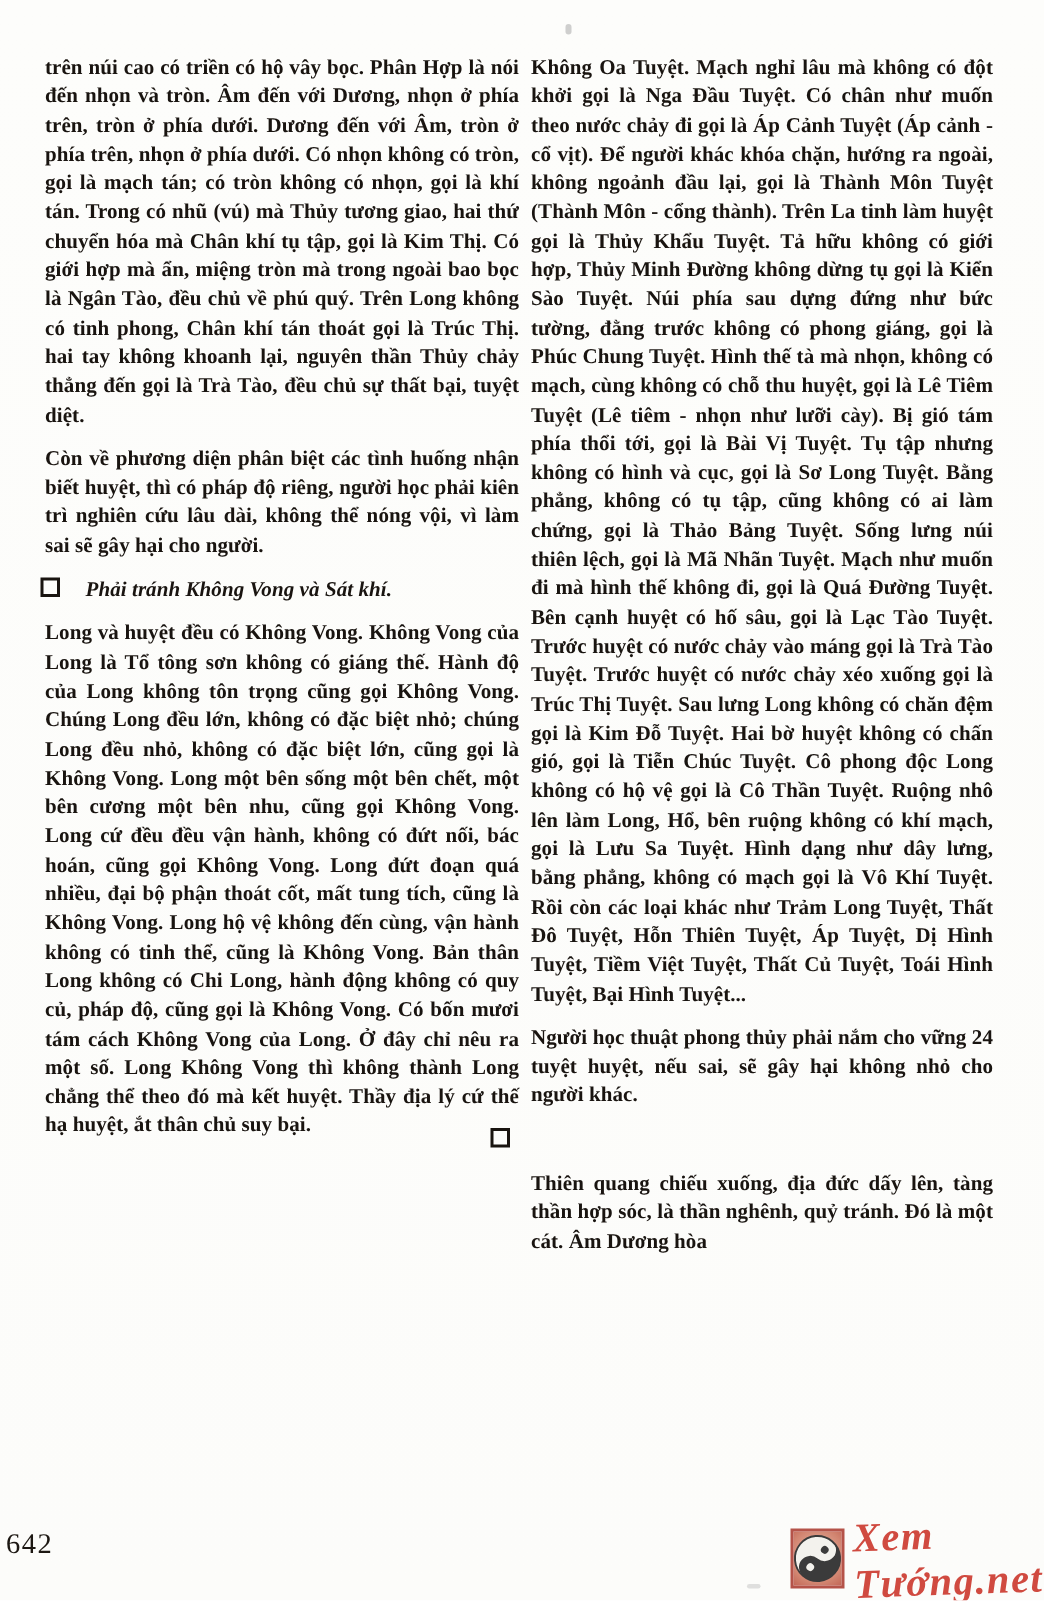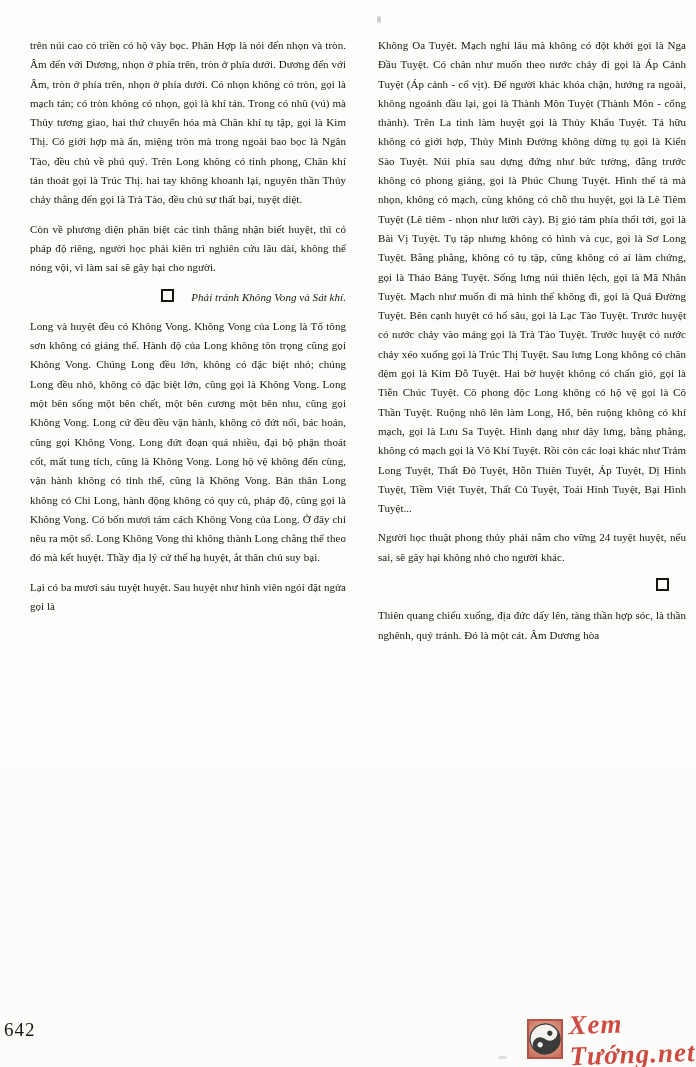--- a/index.html
+++ b/index.html
@@ -14,32 +14,32 @@
     position:relative;
     width:696px;height:1067px;
     background:linear-gradient(180deg,#fdfdfb 0%,#fcfcfa 100%);
     color:#191410;
     overflow:hidden;
   }
   .col{
     position:absolute;
     top:36px;
     text-align:justify;
-    font-size:11px;
+    font-size:14px;
     line-height:19.3px;
-    font-weight:normal;
+    font-weight:bold;
     letter-spacing:0.05px;
   }
   .col p{margin:0 0 10px 0;}
   .col-1{left:30px;width:316px;}
-  .col-2{left:378px;width:308px;}
+  .col-2{left:354px;width:308px;}
   .section-heading{
     font-style:italic;
     margin:4px 0 10px 0;
-    text-align:right;
+    text-align:left;
     white-space:nowrap;
   }
   .square-bullet{
     display:inline-block;
     width:9px;height:9px;
     border:2.2px solid #191410;
     margin-right:17px;
     vertical-align:-1px;
     font-style:normal;
   }
@@ -83,26 +83,25 @@
   .artifact-top{left:377px;top:16px;width:4px;height:7px;}
   .artifact-bottom{left:498px;top:1056px;width:9px;height:3px;opacity:.35;}
 </style>
 </head>
 <body>
 
 <div class="page">
 
   <div class="col col-1">
     <p>trên núi cao có triền có hộ vây bọc. Phân Hợp là nói đến nhọn và tròn. Âm đến với Dương, nhọn ở phía trên, tròn ở phía dưới. Dương đến với Âm, tròn ở phía trên, nhọn ở phía dưới. Có nhọn không có tròn, gọi là mạch tán; có tròn không có nhọn, gọi là khí tán. Trong có nhũ (vú) mà Thủy tương giao, hai thứ chuyển hóa mà Chân khí tụ tập, gọi là Kim Thị. Có giới hợp mà ẩn, miệng tròn mà trong ngoài bao bọc là Ngân Tào, đều chủ về phú quý. Trên Long không có tinh phong, Chân khí tán thoát gọi là Trúc Thị. hai tay không khoanh lại, nguyên thần Thủy chảy thẳng đến gọi là Trà Tào, đều chủ sự thất bại, tuyệt diệt.</p>
-    <p>Còn về phương diện phân biệt các tình thẳng nhận biết huyệt, thì có pháp độ riêng, người học phải kiên trì nghiên cứu lâu dài, không thể nóng vội, vì làm sai sẽ gây hại cho người.</p>
+    <p>Còn về phương diện phân biệt các tình huống nhận biết huyệt, thì có pháp độ riêng, người học phải kiên trì nghiên cứu lâu dài, không thể nóng vội, vì làm sai sẽ gây hại cho người.</p>
     <p class="section-heading">
       <span class="square-bullet"></span><span>Phải tránh Không Vong và Sát khí.</span>
     </p>
     <p>Long và huyệt đều có Không Vong. Không Vong của Long là Tổ tông sơn không có giáng thế. Hành độ của Long không tôn trọng cũng gọi Không Vong. Chúng Long đều lớn, không có đặc biệt nhỏ; chúng Long đều nhỏ, không có đặc biệt lớn, cũng gọi là Không Vong. Long một bên sống một bên chết, một bên cương một bên nhu, cũng gọi Không Vong. Long cứ đều đều vận hành, không có đứt nối, bác hoán, cũng gọi Không Vong. Long đứt đoạn quá nhiều, đại bộ phận thoát cốt, mất tung tích, cũng là Không Vong. Long hộ vệ không đến cùng, vận hành không có tinh thể, cũng là Không Vong. Bản thân Long không có Chi Long, hành động không có quy củ, pháp độ, cũng gọi là Không Vong. Có bốn mươi tám cách Không Vong của Long. Ở đây chỉ nêu ra một số. Long Không Vong thì không thành Long chẳng thể theo đó mà kết huyệt. Thầy địa lý cứ thế hạ huyệt, ắt thân chủ suy bại.</p>
-    <p>Lại có ba mươi sáu tuyệt huyệt. Sau huyệt như hình viên ngói đặt ngửa gọi là</p>
   </div>
 
   <div class="col col-2">
     <p>Không Oa Tuyệt. Mạch nghỉ lâu mà không có đột khởi gọi là Nga Đầu Tuyệt. Có chân như muốn theo nước chảy đi gọi là Áp Cảnh Tuyệt (Áp cảnh - cổ vịt). Để người khác khóa chặn, hướng ra ngoài, không ngoảnh đầu lại, gọi là Thành Môn Tuyệt (Thành Môn - cổng thành). Trên La tinh làm huyệt gọi là Thủy Khẩu Tuyệt. Tả hữu không có giới hợp, Thủy Minh Đường không dừng tụ gọi là Kiển Sào Tuyệt. Núi phía sau dựng đứng như bức tường, đằng trước không có phong giáng, gọi là Phúc Chung Tuyệt. Hình thế tà mà nhọn, không có mạch, cùng không có chỗ thu huyệt, gọi là Lê Tiêm Tuyệt (Lê tiêm - nhọn như lưỡi cày). Bị gió tám phía thổi tới, gọi là Bài Vị Tuyệt. Tụ tập nhưng không có hình và cục, gọi là Sơ Long Tuyệt. Bằng phẳng, không có tụ tập, cũng không có ai làm chứng, gọi là Thảo Bảng Tuyệt. Sống lưng núi thiên lệch, gọi là Mã Nhãn Tuyệt. Mạch như muốn đi mà hình thế không đi, gọi là Quá Đường Tuyệt. Bên cạnh huyệt có hố sâu, gọi là Lạc Tào Tuyệt. Trước huyệt có nước chảy vào máng gọi là Trà Tào Tuyệt. Trước huyệt có nước chảy xéo xuống gọi là Trúc Thị Tuyệt. Sau lưng Long không có chăn đệm gọi là Kim Đỗ Tuyệt. Hai bờ huyệt không có chấn gió, gọi là Tiễn Chúc Tuyệt. Cô phong độc Long không có hộ vệ gọi là Cô Thần Tuyệt. Ruộng nhô lên làm Long, Hổ, bên ruộng không có khí mạch, gọi là Lưu Sa Tuyệt. Hình dạng như dây lưng, bằng phẳng, không có mạch gọi là Vô Khí Tuyệt. Rồi còn các loại khác như Trảm Long Tuyệt, Thất Đô Tuyệt, Hỗn Thiên Tuyệt, Áp Tuyệt, Dị Hình Tuyệt, Tiềm Việt Tuyệt, Thất Củ Tuyệt, Toái Hình Tuyệt, Bại Hình Tuyệt...</p>
     <p>Người học thuật phong thủy phải nắm cho vững 24 tuyệt huyệt, nếu sai, sẽ gây hại không nhỏ cho người khác.</p>
     <p class="section-heading">
       <span class="square-bullet"></span>
     </p>
     <p>Thiên quang chiếu xuống, địa đức dấy lên, tàng thần hợp sóc, là thần nghênh, quỷ tránh. Đó là một cát. Âm Dương hòa</p>
   </div>

